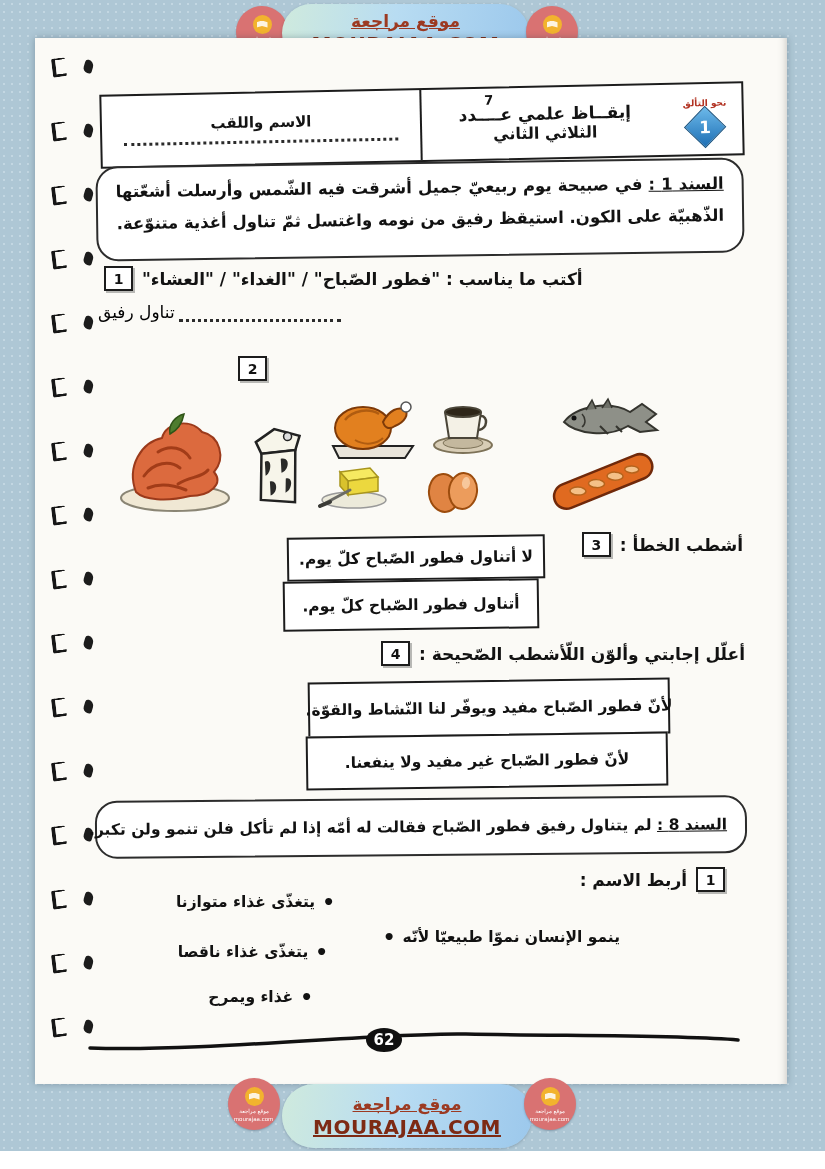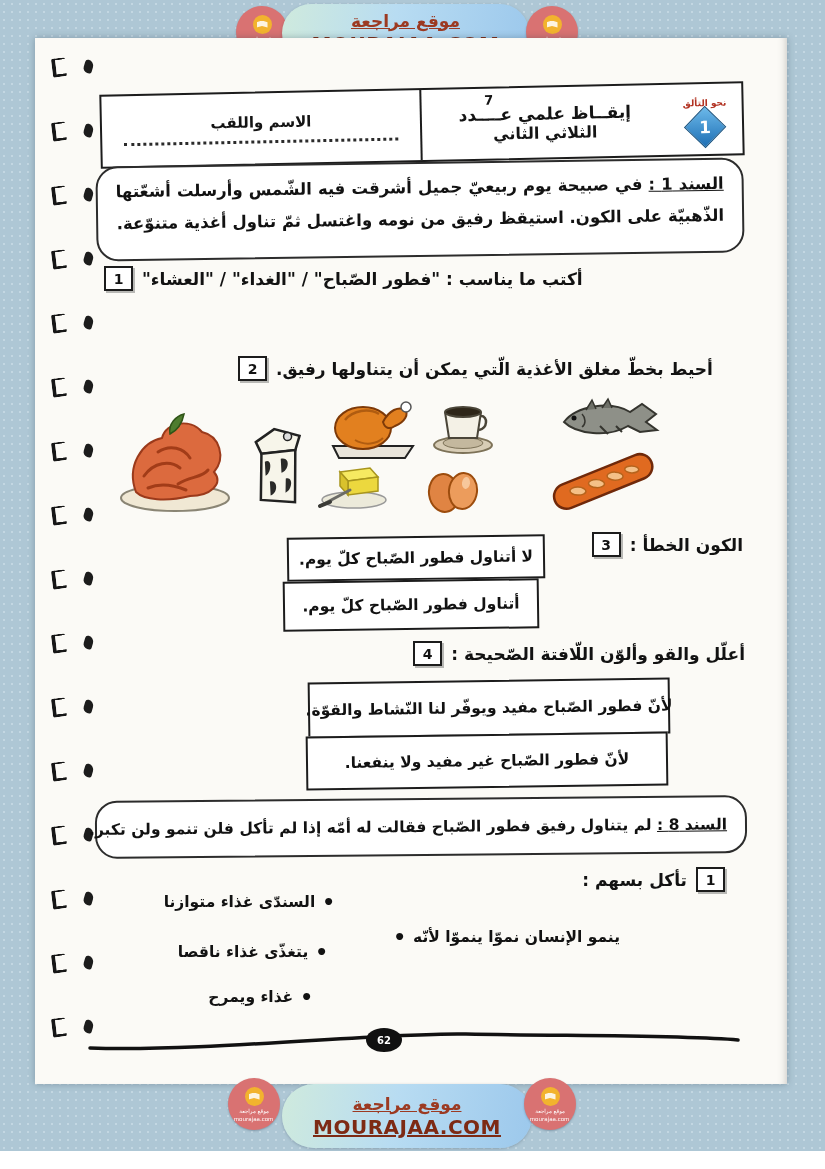--- a/index.html
+++ b/index.html
@@ -82,21 +82,21 @@
   
   .m-item{position:absolute;display:flex;direction:rtl;align-items:center;gap:7px;
     font-weight:bold;color:#121212;font-size:15.5px;white-space:nowrap;}
   .m-dot{font-size:20px;line-height:10px;}
 
   .food{position:absolute;}
 
   
   .rule{position:absolute;left:86px;top:1026px;width:656px;height:28px;}
   .pgnum{position:absolute;left:366px;top:1028px;width:36px;height:24px;background:#101010;
-    border-radius:50%;color:#fff;font-weight:bold;font-size:10px;
+    border-radius:50%;color:#fff;font-weight:bold;font-size:15px;
     display:flex;align-items:center;justify-content:center;}
 </style>
 </head>
 <body>
 
 <div class="stage">
 
   <div class="badge" style="left:236px;top:6px;">
     <span class="yell">
         <span class="bk"></span>
@@ -173,24 +173,27 @@
 
   <div class="sanad sanad1">
     <span class="lbl">السند 1 :</span>
     <span>في صبيحة يوم ربيعيّ جميل أشرقت فيه الشّمس وأرسلت أشعّتها الذّهبيّة على الكون. استيقظ رفيق من نومه واغتسل ثمّ تناول أغذية متنوّعة.</span>
   </div>
 
   <div class="qrow" style="left:104px;top:266px;">
     <span class="qnum">1</span>
     <span class="qtext">أكتب ما يناسب : "فطور الصّباح" / "الغداء" / "العشاء"</span>
   </div>
+  <div class="ansrow" style="left:98px;top:302px;">
+    <span class="qtext">تناول رفيق</span>
+    <span class="dotfill"></span>
+  </div>
 
   <div class="qrow" style="left:238px;top:356px;">
     <span class="qnum">2</span>
-    <span class="qtext">أحيط بخطّ مغلق الأغذية الّتي يمكن أن يتناولها رفيق.</span>
   </div>
 
   <div class="food" style="left:118px;top:404px;">
     <svg width="115" height="110" viewBox="0 0 115 110">
       <ellipse cx="57" cy="94" rx="54" ry="13" fill="#f0e8d4" stroke="#8a8574" stroke-width="2"></ellipse>
       <path d="M18 88 C8 62 24 38 44 34 C48 18 72 14 84 28 C102 32 108 54 96 68 C106 80 92 92 72 92 C48 98 26 96 18 88 Z" fill="#dc6a3e" stroke="#9b3a1b" stroke-width="2"></path>
       <path d="M26 72 C36 58 52 56 62 64 M40 48 C52 40 66 44 72 54 M60 80 C72 72 84 74 90 66 M30 84 C44 78 58 82 68 86" fill="none" stroke="#a23c18" stroke-width="3" stroke-linecap="round"></path>
       <path d="M52 30 C50 20 58 12 66 10 C64 20 60 26 52 30 Z" fill="#4e7c2e" stroke="#2f5417" stroke-width="1.5"></path>
     </svg>
   </div>
@@ -254,47 +257,47 @@
         <ellipse cx="30" cy="35" rx="8" ry="4" fill="#f4c088" stroke="#b5631c" stroke-width="1.5" transform="rotate(24 30 35)"></ellipse>
         <ellipse cx="50" cy="35" rx="8" ry="4" fill="#f4c088" stroke="#b5631c" stroke-width="1.5" transform="rotate(24 50 35)"></ellipse>
         <ellipse cx="70" cy="35" rx="8" ry="4" fill="#f4c088" stroke="#b5631c" stroke-width="1.5" transform="rotate(24 70 35)"></ellipse>
         <ellipse cx="88" cy="35" rx="7" ry="3.5" fill="#f4c088" stroke="#b5631c" stroke-width="1.5" transform="rotate(24 88 35)"></ellipse>
       </g>
     </svg>
   </div>
 
   <div class="qrow" style="right:82px;top:532px;">
     <span class="qnum">3</span>
-    <span class="qtext">الكون الخطأ :</span>
+    <span class="qtext">أشطب الخطأ :</span>
   </div>
   <div class="optbox" style="left:287px;top:536px;width:254px;height:40px;">لا أتناول فطور الصّباح كلّ يوم.</div>
   <div class="optbox" style="left:283px;top:580px;width:252px;height:46px;">أتناول فطور الصّباح كلّ يوم.</div>
 
   <div class="qrow" style="right:80px;top:641px;">
     <span class="qnum">4</span>
-    <span class="qtext">أعلّل والقو وألوّن اللّافتة الصّحيحة :</span>
+    <span class="qtext">أعلّل إجابتي وألوّن اللّأشطب الصّحيحة :</span>
   </div>
   <div class="optbox" style="left:308px;top:680px;width:358px;height:52px;">لأنّ فطور الصّباح مفيد ويوفّر لنا النّشاط والقوّة.</div>
   <div class="optbox" style="left:306px;top:734px;width:358px;height:50px;">لأنّ فطور الصّباح غير مفيد ولا ينفعنا.</div>
 
   <div class="sanad sanad2">
     <span class="lbl">السند 8 :</span>&nbsp;
     <span>لم يتناول رفيق فطور الصّباح فقالت له أمّه إذا لم تأكل فلن تنمو ولن تكبر.</span>
   </div>
 
   <div class="qrow" style="right:100px;top:867px;direction:rtl;">
     <span class="qnum">1</span>
-    <span class="qtext">تأكل بسهم :</span>
+    <span class="qtext">أربط الاسم :</span>
   </div>
   <div class="m-item" style="right:490px;top:893px;">
     <span class="m-dot">•</span>
-    <span>السندّى غذاء متوازنا</span>
+    <span>يتغذّى غذاء متوازنا</span>
   </div>
   <div class="m-item" style="right:205px;top:928px;">
-    <span>ينمو الإنسان نموّا ينموّا لأنّه</span>
+    <span>ينمو الإنسان نموّا طبيعيّا لأنّه</span>
     <span class="m-dot">•</span>
   </div>
   <div class="m-item" style="right:497px;top:943px;">
     <span class="m-dot">•</span>
     <span>يتغذّى غذاء ناقصا</span>
   </div>
   <div class="m-item" style="right:512px;top:988px;">
     <span class="m-dot">•</span>
     <span>غذاء ويمرح</span>
   </div>

